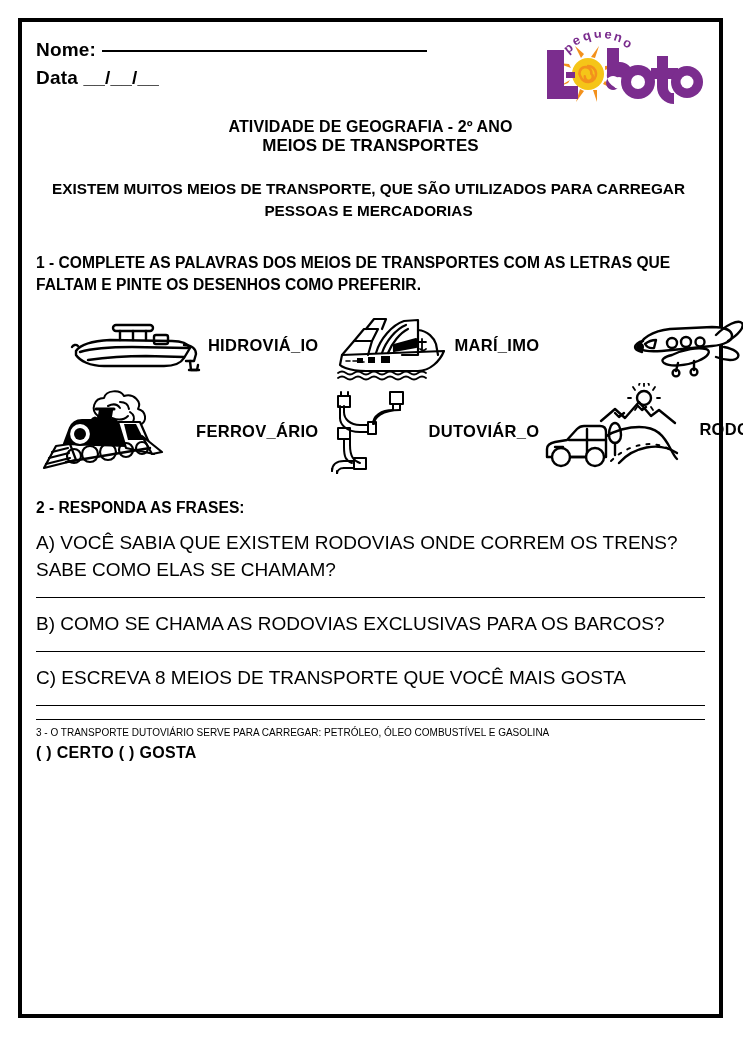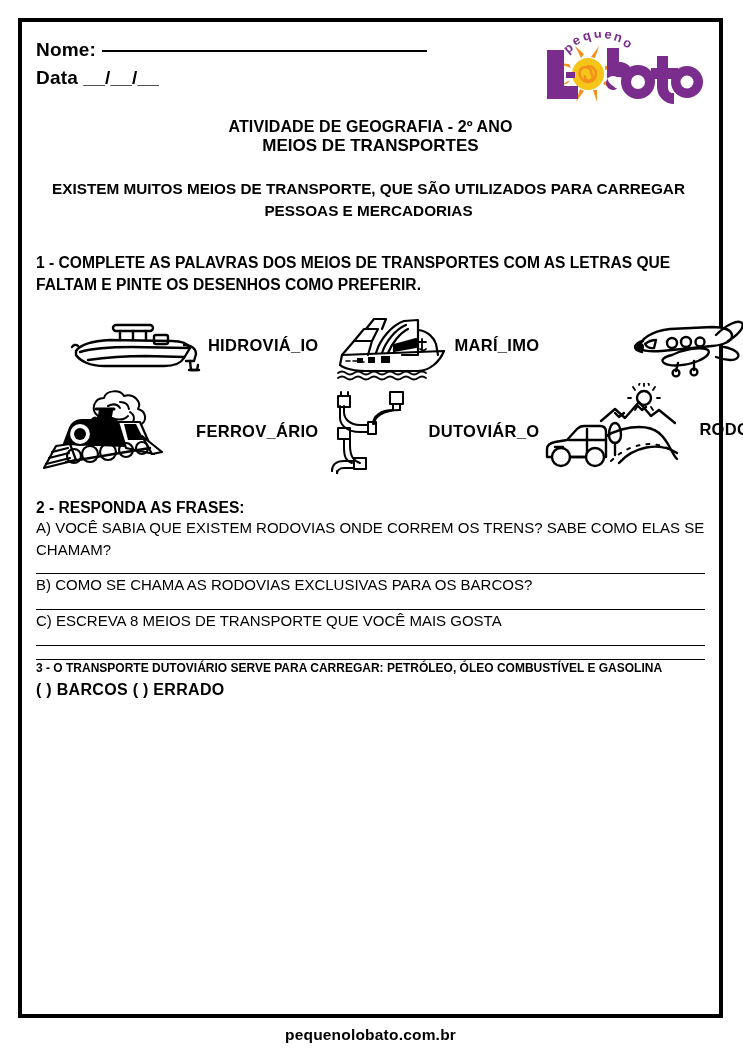--- a/index.html
+++ b/index.html
@@ -122,36 +122,37 @@
   .cell.rodo .art { height: 96px; }
   .cell.rodo .cap { margin-top: -2px; }
 
   
   .q2head {
     font-size: 15.6px;
     font-weight: bold;
     margin-top: 20px;
   }
   .ask {
-    font-size: 15px;
+    font-size: 19px;
     line-height: 1.46;
+    margin-top: 12px;
   }
   .ansline {
     border-bottom: 1.6px solid #000;
     height: 0;
     margin-top: 13px;
     width: 100%;
   }
 
   
   .q3 {
-    font-size: 12px;
-    font-weight: bold;
+    font-size: 10px;
+    font-weight: normal;
     line-height: 1.42;
-    margin-top: 0;
+    margin-top: 6px;
   }
   .cert {
     font-size: 16px;
     font-weight: bold;
     margin-top: 4px;
     letter-spacing: .3px;
   }
 
   
   .footer {
@@ -421,17 +422,16 @@
 
     <div class="ask">B) COMO SE CHAMA AS RODOVIAS EXCLUSIVAS PARA OS BARCOS?</div>
     <div class="ansline"></div>
 
     <div class="ask">C) ESCREVA 8 MEIOS DE TRANSPORTE QUE VOCÊ MAIS GOSTA</div>
     <div class="ansline"></div>
 
     <div class="ansline"></div>
 
     <div class="q3">3 - O TRANSPORTE DUTOVIÁRIO SERVE PARA CARREGAR: PETRÓLEO, ÓLEO COMBUSTÍVEL E GASOLINA</div>
-    <div class="cert">(  ) BARCOS  (  ) ERRADO</div>
-
-    <div class="footer">pequenolobato.com.br</div>
+    <div class="cert">(  ) CERTO  (  ) GOSTA</div>
+
   </div>
 </div>
 
 </body></html>

